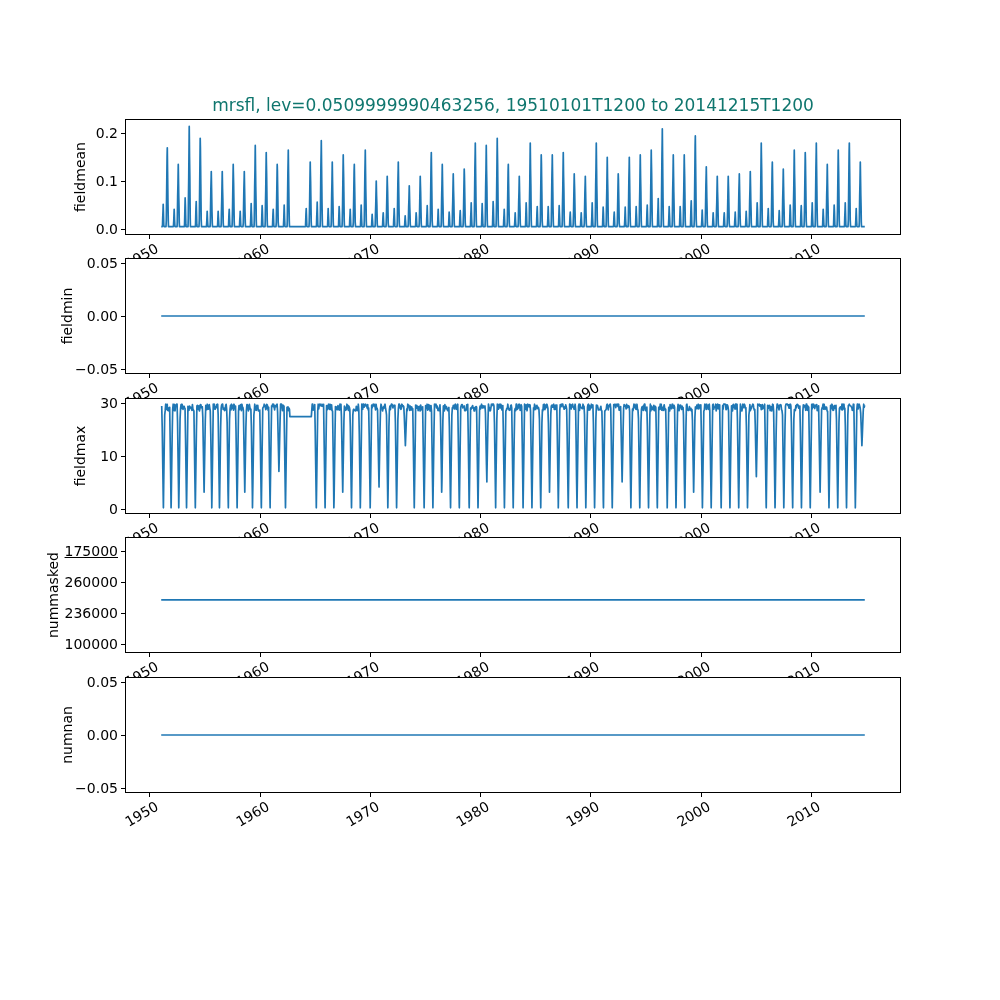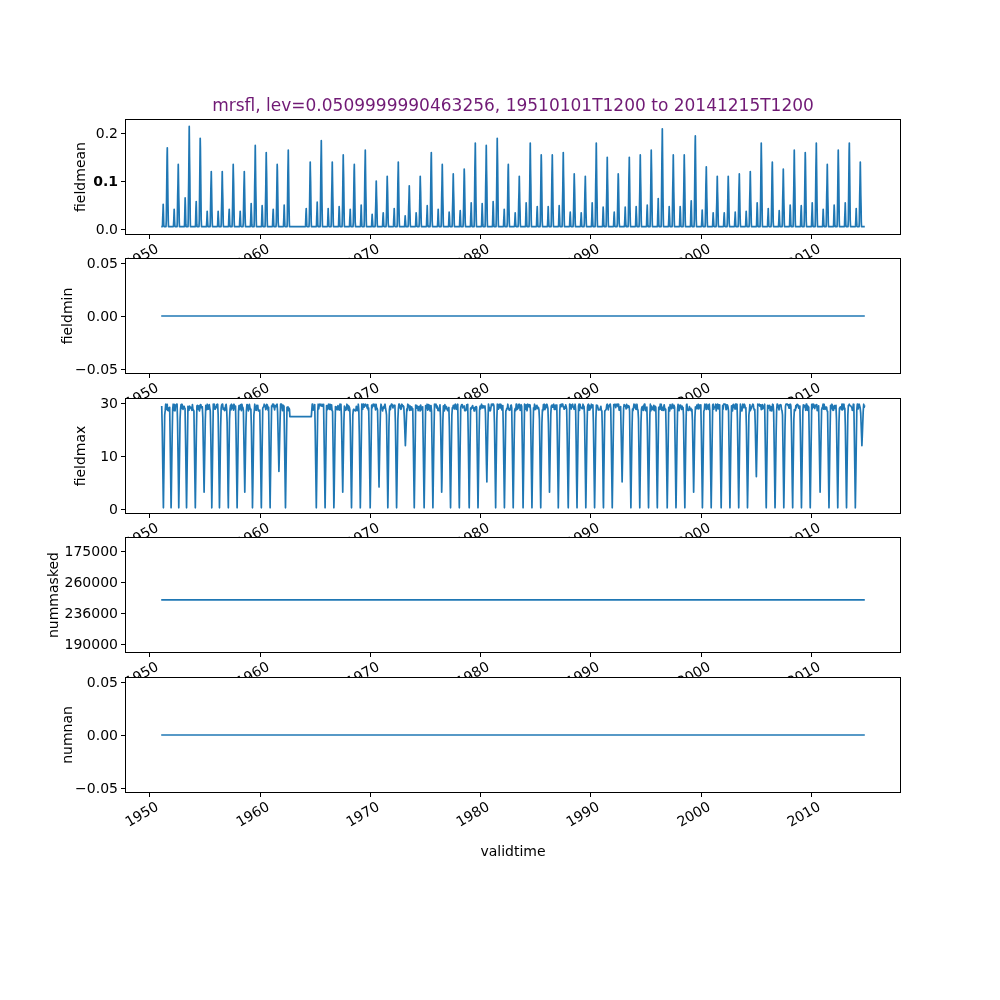--- a/index.html
+++ b/index.html
@@ -1,50 +1,49 @@
 <!DOCTYPE html>
 <html><head>
 <meta charset="utf-8">
 <style>
   html,body{margin:0;padding:0;background:#fff;}
   body{font-family:"DejaVu Sans","Liberation Sans",sans-serif;color:#000;}
   .fig{position:relative;width:1000px;height:1000px;background:#fff;overflow:hidden;}
   .title{position:absolute;left:125px;width:776px;top:95px;text-align:center;
-         font-size:17px;color:#701a75;z-index:100;white-space:nowrap;}
+         font-size:17px;color:#0f766e;z-index:100;white-space:nowrap;}
   .xlabel{position:absolute;left:125px;width:776px;top:843px;text-align:center;
           font-size:14px;z-index:100;}
   .sp{position:absolute;left:0;top:0;width:1000px;height:1000px;pointer-events:none;}
   .axesbox{position:absolute;background:#fff;border:1px solid #000;box-sizing:border-box;}
   .axesbox svg{display:block;}
   .ytick-label{position:absolute;left:30px;width:88px;text-align:right;font-size:14px;
                line-height:16px;white-space:nowrap;}
   .ytick-mark{position:absolute;width:4px;height:1px;background:#000;left:121px;}
   .xtick-mark{position:absolute;width:1px;height:4px;background:#000;}
   .xlab-anchor{position:absolute;width:70px;height:16px;}
   .xlab-anchor span{display:block;text-align:right;font-size:14px;line-height:16px;
                     transform:rotate(-30deg);transform-origin:100% 0%;white-space:nowrap;}
   .ylab{position:absolute;text-align:center;font-size:14px;line-height:18px;
         transform:rotate(-90deg);white-space:nowrap;}
 </style>
 </head>
 <body>
 
 <div class="fig">
   <div class="title">mrsfl, lev=0.0509999990463256, 19510101T1200 to 20141215T1200</div>
-  <div class="xlabel">validtime</div>
   <div id="plots">
       <div class="sp" style="z-index: 10;">
         <div class="axesbox" style="left: 125px; top: 119px; width: 776px; height: 116px;">
           <svg width="774" height="114" viewBox="0 0 776 116" preserveAspectRatio="none">
             <path d="M35.3,108.5L35.5,108.5L35.7,108.5L36.0,108.5L36.2,108.5L36.4,108.5L36.6,106.9L36.8,99.9L37.1,92.8L37.3,85.8L37.3,85.8L37.5,92.8L37.7,99.9L37.9,106.9L38.2,108.5L38.4,108.5L38.6,108.5L38.8,108.5L39.0,108.5L39.3,108.5L39.5,108.5L39.7,108.5L39.9,108.5L40.1,108.5L40.4,102.2L40.6,85.8L40.8,69.4L41.0,52.9L41.2,36.5L41.4,28.3L41.5,36.5L41.7,52.9L41.9,69.4L42.1,85.8L42.4,102.2L42.6,108.5L42.8,108.5L43.0,108.5L43.2,108.5L43.5,108.5L43.7,108.5L43.9,108.5L44.1,108.5L44.3,108.5L44.6,108.5L44.8,108.5L45.0,108.5L45.2,108.5L45.4,108.5L45.7,108.5L45.9,108.5L46.1,108.5L46.3,108.5L46.5,108.5L46.8,108.5L47.0,108.5L47.2,108.5L47.4,108.5L47.6,107.6L47.9,102.1L48.1,96.5L48.3,90.9L48.3,90.9L48.5,96.5L48.7,102.1L49.0,107.6L49.2,108.5L49.4,108.5L49.6,108.5L49.9,108.5L50.1,108.5L50.3,108.5L50.5,108.5L50.7,108.5L51.0,108.5L51.2,108.5L51.4,103.9L51.6,90.9L51.8,77.8L52.1,64.8L52.3,51.7L52.4,45.2L52.5,51.7L52.7,64.8L52.9,77.8L53.2,90.9L53.4,103.9L53.6,108.5L53.8,108.5L54.0,108.5L54.3,108.5L54.5,108.5L54.7,108.5L54.9,108.5L55.1,108.5L55.4,108.5L55.6,108.5L55.8,108.5L56.0,108.5L56.2,108.5L56.5,108.5L56.7,108.5L56.9,108.5L57.1,108.5L57.4,108.5L57.6,108.5L57.8,108.5L58.0,108.5L58.2,108.5L58.5,108.5L58.7,106.0L58.9,97.1L59.1,88.2L59.3,79.3L59.3,79.3L59.6,88.2L59.8,97.1L60.0,106.0L60.2,108.5L60.4,108.5L60.7,108.5L60.9,108.5L61.1,108.5L61.3,108.5L61.5,108.5L61.8,108.5L62.0,108.5L62.2,108.5L62.4,100.1L62.6,79.3L62.9,58.5L63.1,37.7L63.3,16.9L63.4,6.5L63.5,16.9L63.7,37.7L64.0,58.5L64.2,79.3L64.4,100.0L64.6,108.5L64.9,108.5L65.1,108.5L65.3,108.5L65.5,108.5L65.7,108.5L66.0,108.5L66.2,108.5L66.4,108.5L66.6,108.5L66.8,108.5L67.1,108.5L67.3,108.5L67.5,108.5L67.7,108.5L67.9,108.5L68.2,108.5L68.4,108.5L68.6,108.5L68.8,108.5L69.0,108.5L69.3,108.5L69.5,108.5L69.7,106.5L69.9,98.6L70.1,90.8L70.4,82.9L70.4,82.9L70.6,90.8L70.8,98.6L71.0,106.5L71.2,108.5L71.5,108.5L71.7,108.5L71.9,108.5L72.1,108.5L72.4,108.5L72.6,108.5L72.8,108.5L73.0,108.5L73.2,108.5L73.5,101.3L73.7,82.9L73.9,64.5L74.1,46.2L74.3,27.8L74.4,18.6L74.6,27.8L74.8,46.2L75.0,64.5L75.2,82.9L75.4,101.3L75.7,108.5L75.9,108.5L76.1,108.5L76.3,108.5L76.5,108.5L76.8,108.5L77.0,108.5L77.2,108.5L77.4,108.5L77.6,108.5L77.9,108.5L78.1,108.5L78.3,108.5L78.5,108.5L78.7,108.5L79.0,108.5L79.2,108.5L79.4,108.5L79.6,108.5L79.8,108.5L80.1,108.5L80.3,108.5L80.5,108.5L80.7,108.0L81.0,103.0L81.2,98.0L81.4,93.0L81.4,93.0L81.6,98.0L81.8,103.0L82.1,108.0L82.3,108.5L82.5,108.5L82.7,108.5L82.9,108.5L83.2,108.5L83.4,108.5L83.6,108.5L83.8,108.5L84.0,108.5L84.3,108.5L84.5,104.6L84.7,93.0L84.9,81.4L85.1,69.8L85.4,58.2L85.5,52.4L85.6,58.2L85.8,69.8L86.0,81.4L86.2,93.0L86.5,104.6L86.7,108.5L86.9,108.5L87.1,108.5L87.3,108.5L87.6,108.5L87.8,108.5L88.0,108.5L88.2,108.5L88.5,108.5L88.7,108.5L88.9,108.5L89.1,108.5L89.3,108.5L89.6,108.5L89.8,108.5L90.0,108.5L90.2,108.5L90.4,108.5L90.7,108.5L90.9,108.5L91.1,108.5L91.3,108.5L91.5,108.5L91.8,108.0L92.0,103.0L92.2,98.0L92.4,93.0L92.4,93.0L92.6,98.0L92.9,103.0L93.1,108.0L93.3,108.5L93.5,108.5L93.7,108.5L94.0,108.5L94.2,108.5L94.4,108.5L94.6,108.5L94.8,108.5L95.1,108.5L95.3,108.5L95.5,104.6L95.7,93.0L96.0,81.4L96.2,69.8L96.4,58.2L96.5,52.4L96.6,58.2L96.8,69.8L97.1,81.4L97.3,93.0L97.5,104.6L97.7,108.5L97.9,108.5L98.2,108.5L98.4,108.5L98.6,108.5L98.8,108.5L99.0,108.5L99.3,108.5L99.5,108.5L99.7,108.5L99.9,108.5L100.1,108.5L100.4,108.5L100.6,108.5L100.8,108.5L101.0,108.5L101.2,108.5L101.5,108.5L101.7,108.5L101.9,108.5L102.1,108.5L102.3,108.5L102.6,108.5L102.8,107.6L103.0,102.1L103.2,96.5L103.5,90.9L103.5,90.9L103.7,96.5L103.9,102.1L104.1,107.6L104.3,108.5L104.6,108.5L104.8,108.5L105.0,108.5L105.2,108.5L105.4,108.5L105.7,108.5L105.9,108.5L106.1,108.5L106.3,108.5L106.5,103.9L106.8,90.9L107.0,77.8L107.2,64.8L107.4,51.7L107.5,45.2L107.6,51.7L107.9,64.8L108.1,77.8L108.3,90.9L108.5,103.9L108.7,108.5L109.0,108.5L109.2,108.5L109.4,108.5L109.6,108.5L109.8,108.5L110.1,108.5L110.3,108.5L110.5,108.5L110.7,108.5L111.0,108.5L111.2,108.5L111.4,108.5L111.6,108.5L111.8,108.5L112.1,108.5L112.3,108.5L112.5,108.5L112.7,108.5L112.9,108.5L113.2,108.5L113.4,108.5L113.6,108.5L113.8,108.0L114.0,103.0L114.3,98.0L114.5,93.0L114.5,93.0L114.7,98.0L114.9,103.0L115.1,108.0L115.4,108.5L115.6,108.5L115.8,108.5L116.0,108.5L116.2,108.5L116.5,108.5L116.7,108.5L116.9,108.5L117.1,108.5L117.3,108.5L117.6,104.6L117.8,93.0L118.0,81.4L118.2,69.8L118.5,58.2L118.6,52.4L118.7,58.2L118.9,69.8L119.1,81.4L119.3,93.0L119.6,104.6L119.8,108.5L120.0,108.5L120.2,108.5L120.4,108.5L120.7,108.5L120.9,108.5L121.1,108.5L121.3,108.5L121.5,108.5L121.8,108.5L122.0,108.5L122.2,108.5L122.4,108.5L122.6,108.5L122.9,108.5L123.1,108.5L123.3,108.5L123.5,108.5L123.7,108.5L124.0,108.5L124.2,108.5L124.4,108.5L124.6,108.5L124.8,106.8L125.1,99.6L125.3,92.3L125.5,85.1L125.5,85.1L125.7,92.3L126.0,99.6L126.2,106.8L126.4,108.5L126.6,108.5L126.8,108.5L127.1,108.5L127.3,108.5L127.5,108.5L127.7,108.5L127.9,108.5L128.2,108.5L128.4,108.5L128.6,102.0L128.8,85.1L129.0,68.2L129.3,51.2L129.5,34.3L129.6,25.9L129.7,34.3L129.9,51.2L130.1,68.1L130.4,85.1L130.6,102.0L130.8,108.5L131.0,108.5L131.2,108.5L131.5,108.5L131.7,108.5L131.9,108.5L132.1,108.5L132.3,108.5L132.6,108.5L132.8,108.5L133.0,108.5L133.2,108.5L133.5,108.5L133.7,108.5L133.9,108.5L134.1,108.5L134.3,108.5L134.6,108.5L134.8,108.5L135.0,108.5L135.2,108.5L135.4,108.5L135.7,108.5L135.9,107.1L136.1,100.5L136.3,93.9L136.5,87.2L136.5,87.2L136.8,93.9L137.0,100.5L137.2,107.1L137.4,108.5L137.6,108.5L137.9,108.5L138.1,108.5L138.3,108.5L138.5,108.5L138.7,108.5L139.0,108.5L139.2,108.5L139.4,108.5L139.6,102.7L139.8,87.2L140.1,71.8L140.3,56.3L140.5,40.8L140.6,33.1L140.7,40.8L141.0,56.3L141.2,71.8L141.4,87.2L141.6,102.7L141.8,108.5L142.1,108.5L142.3,108.5L142.5,108.5L142.7,108.5L142.9,108.5L143.2,108.5L143.4,108.5L143.6,108.5L143.8,108.5L144.0,108.5L144.3,108.5L144.5,108.5L144.7,108.5L144.9,108.5L145.1,108.5L145.4,108.5L145.6,108.5L145.8,108.5L146.0,108.5L146.2,108.5L146.5,108.5L146.7,108.5L146.9,107.6L147.1,102.1L147.3,96.5L147.6,90.9L147.6,90.9L147.8,96.5L148.0,102.1L148.2,107.6L148.5,108.5L148.7,108.5L148.9,108.5L149.1,108.5L149.3,108.5L149.6,108.5L149.8,108.5L150.0,108.5L150.2,108.5L150.4,108.5L150.7,103.9L150.9,90.9L151.1,77.8L151.3,64.8L151.5,51.7L151.6,45.2L151.8,51.7L152.0,64.8L152.2,77.8L152.4,90.9L152.6,103.9L152.9,108.5L153.1,108.5L153.3,108.5L153.5,108.5L153.7,108.5L154.0,108.5L154.2,108.5L154.4,108.5L154.6,108.5L154.8,108.5L155.1,108.5L155.3,108.5L155.5,108.5L155.7,108.5L155.9,108.5L156.2,108.5L156.4,108.5L156.6,108.5L156.8,108.5L157.1,108.5L157.3,108.5L157.5,108.5L157.7,108.5L157.9,107.0L158.2,100.2L158.4,93.4L158.6,86.5L158.6,86.5L158.8,93.4L159.0,100.2L159.3,107.0L159.5,108.5L159.7,108.5L159.9,108.5L160.1,108.5L160.4,108.5L160.6,108.5L160.8,108.5L161.0,108.5L161.2,108.5L161.5,108.5L161.7,102.5L161.9,86.5L162.1,70.6L162.3,54.6L162.6,38.7L162.7,30.7L162.8,38.7L163.0,54.6L163.2,70.6L163.4,86.5L163.7,102.5L163.9,108.5L164.1,108.5L164.3,108.5L164.6,108.5L164.8,108.5L165.0,108.5L165.2,108.5L165.4,108.5L165.7,108.5L165.9,108.5L166.1,108.5L166.3,108.5L166.5,108.5L166.8,108.5L167.0,108.5L167.2,108.5L167.4,108.5L167.6,108.5L167.9,108.5L168.1,108.5L168.3,108.5L168.5,108.5L168.7,108.5L169.0,108.5L169.2,108.5L169.4,108.5L169.6,108.5L169.6,108.5L169.8,108.5L170.1,108.5L170.3,108.5L170.5,108.5L170.7,108.5L170.9,108.5L171.2,108.5L171.4,108.5L171.6,108.5L171.8,108.5L172.1,108.5L172.3,108.5L172.5,108.5L172.7,108.5L172.9,108.5L173.2,108.5L173.4,108.5L173.6,108.5L173.7,108.5L173.8,108.5L174.0,108.5L174.3,108.5L174.5,108.5L174.7,108.5L174.9,108.5L175.1,108.5L175.4,108.5L175.6,108.5L175.8,108.5L176.0,108.5L176.2,108.5L176.5,108.5L176.7,108.5L176.9,108.5L177.1,108.5L177.3,108.5L177.6,108.5L177.8,108.5L178.0,108.5L178.2,108.5L178.4,108.5L178.7,108.5L178.9,108.5L179.1,108.5L179.3,108.5L179.6,108.5L179.8,108.5L180.0,107.5L180.2,101.7L180.4,95.9L180.7,90.1L180.7,90.1L180.9,95.9L181.1,101.7L181.3,107.5L181.5,108.5L181.8,108.5L182.0,108.5L182.2,108.5L182.4,108.5L182.6,108.5L182.9,108.5L183.1,108.5L183.3,108.5L183.5,108.5L183.7,103.7L184.0,90.1L184.2,76.6L184.4,63.1L184.6,49.5L184.7,42.8L184.8,49.5L185.1,63.1L185.3,76.6L185.5,90.1L185.7,103.7L185.9,108.5L186.2,108.5L186.4,108.5L186.6,108.5L186.8,108.5L187.1,108.5L187.3,108.5L187.5,108.5L187.7,108.5L187.9,108.5L188.2,108.5L188.4,108.5L188.6,108.5L188.8,108.5L189.0,108.5L189.3,108.5L189.5,108.5L189.7,108.5L189.9,108.5L190.1,108.5L190.4,108.5L190.6,108.5L190.8,108.5L191.0,106.6L191.2,98.9L191.5,91.3L191.7,83.6L191.7,83.6L191.9,91.3L192.1,98.9L192.3,106.6L192.6,108.5L192.8,108.5L193.0,108.5L193.2,108.5L193.4,108.5L193.7,108.5L193.9,108.5L194.1,108.5L194.3,108.5L194.6,108.5L194.8,101.5L195.0,83.6L195.2,65.7L195.4,47.9L195.7,30.0L195.8,21.0L195.9,30.0L196.1,47.8L196.3,65.7L196.5,83.6L196.8,101.5L197.0,108.5L197.2,108.5L197.4,108.5L197.6,108.5L197.9,108.5L198.1,108.5L198.3,108.5L198.5,108.5L198.7,108.5L199.0,108.5L199.2,108.5L199.4,108.5L199.6,108.5L199.8,108.5L200.1,108.5L200.3,108.5L200.5,108.5L200.7,108.5L200.9,108.5L201.2,108.5L201.4,108.5L201.6,108.5L201.8,108.5L202.1,107.5L202.3,101.7L202.5,95.9L202.7,90.1L202.7,90.1L202.9,95.9L203.2,101.7L203.4,107.5L203.6,108.5L203.8,108.5L204.0,108.5L204.3,108.5L204.5,108.5L204.7,108.5L204.9,108.5L205.1,108.5L205.4,108.5L205.6,108.5L205.8,103.7L206.0,90.1L206.2,76.6L206.5,63.1L206.7,49.5L206.8,42.8L206.9,49.5L207.1,63.1L207.3,76.6L207.6,90.1L207.8,103.7L208.0,108.5L208.2,108.5L208.4,108.5L208.7,108.5L208.9,108.5L209.1,108.5L209.3,108.5L209.6,108.5L209.8,108.5L210.0,108.5L210.2,108.5L210.4,108.5L210.7,108.5L210.9,108.5L211.1,108.5L211.3,108.5L211.5,108.5L211.8,108.5L212.0,108.5L212.2,108.5L212.4,108.5L212.6,108.5L212.9,108.5L213.1,107.2L213.3,100.8L213.5,94.4L213.7,88.0L213.7,88.0L214.0,94.4L214.2,100.8L214.4,107.2L214.6,108.5L214.8,108.5L215.1,108.5L215.3,108.5L215.5,108.5L215.7,108.5L215.9,108.5L216.2,108.5L216.4,108.5L216.6,108.5L216.8,103.0L217.1,88.0L217.3,73.0L217.5,58.0L217.7,43.0L217.8,35.5L217.9,43.0L218.2,58.0L218.4,73.0L218.6,88.0L218.8,102.9L219.0,108.5L219.3,108.5L219.5,108.5L219.7,108.5L219.9,108.5L220.1,108.5L220.4,108.5L220.6,108.5L220.8,108.5L221.0,108.5L221.2,108.5L221.5,108.5L221.7,108.5L221.9,108.5L222.1,108.5L222.3,108.5L222.6,108.5L222.8,108.5L223.0,108.5L223.2,108.5L223.4,108.5L223.7,108.5L223.9,108.5L224.1,107.6L224.3,102.1L224.6,96.5L224.8,90.9L224.8,90.9L225.0,96.5L225.2,102.1L225.4,107.6L225.7,108.5L225.9,108.5L226.1,108.5L226.3,108.5L226.5,108.5L226.8,108.5L227.0,108.5L227.2,108.5L227.4,108.5L227.6,108.5L227.9,103.9L228.1,90.9L228.3,77.8L228.5,64.8L228.7,51.7L228.9,45.2L229.0,51.7L229.2,64.8L229.4,77.8L229.6,90.9L229.8,103.9L230.1,108.5L230.3,108.5L230.5,108.5L230.7,108.5L230.9,108.5L231.2,108.5L231.4,108.5L231.6,108.5L231.8,108.5L232.1,108.5L232.3,108.5L232.5,108.5L232.7,108.5L232.9,108.5L233.2,108.5L233.4,108.5L233.6,108.5L233.8,108.5L234.0,108.5L234.3,108.5L234.5,108.5L234.7,108.5L234.9,108.5L235.1,107.0L235.4,100.2L235.6,93.4L235.8,86.5L235.8,86.5L236.0,93.4L236.2,100.2L236.5,107.0L236.7,108.5L236.9,108.5L237.1,108.5L237.3,108.5L237.6,108.5L237.8,108.5L238.0,108.5L238.2,108.5L238.4,108.5L238.7,108.5L238.9,102.5L239.1,86.5L239.3,70.6L239.5,54.6L239.8,38.7L239.9,30.7L240.0,38.7L240.2,54.6L240.4,70.6L240.7,86.5L240.9,102.5L241.1,108.5L241.3,108.5L241.5,108.5L241.8,108.5L242.0,108.5L242.2,108.5L242.4,108.5L242.6,108.5L242.9,108.5L243.1,108.5L243.3,108.5L243.5,108.5L243.7,108.5L244.0,108.5L244.2,108.5L244.4,108.5L244.6,108.5L244.8,108.5L245.1,108.5L245.3,108.5L245.5,108.5L245.7,108.5L245.9,108.5L246.2,108.4L246.4,104.2L246.6,100.1L246.8,95.9L246.8,95.9L247.0,100.1L247.3,104.2L247.5,108.4L247.7,108.5L247.9,108.5L248.2,108.5L248.4,108.5L248.6,108.5L248.8,108.5L249.0,108.5L249.3,108.5L249.5,108.5L249.7,108.5L249.9,105.6L250.1,95.9L250.4,86.3L250.6,76.6L250.8,66.9L250.9,62.1L251.0,66.9L251.2,76.6L251.5,86.3L251.7,95.9L251.9,105.6L252.1,108.5L252.3,108.5L252.6,108.5L252.8,108.5L253.0,108.5L253.2,108.5L253.4,108.5L253.7,108.5L253.9,108.5L254.1,108.5L254.3,108.5L254.5,108.5L254.8,108.5L255.0,108.5L255.2,108.5L255.4,108.5L255.7,108.5L255.9,108.5L256.1,108.5L256.3,108.5L256.5,108.5L256.8,108.5L257.0,108.5L257.2,108.2L257.4,103.6L257.6,99.0L257.9,94.5L257.9,94.5L258.1,99.0L258.3,103.6L258.5,108.2L258.7,108.5L259.0,108.5L259.2,108.5L259.4,108.5L259.6,108.5L259.8,108.5L260.1,108.5L260.3,108.5L260.5,108.5L260.7,108.5L260.9,105.1L261.2,94.5L261.4,83.9L261.6,73.2L261.8,62.6L261.9,57.3L262.0,62.6L262.3,73.2L262.5,83.9L262.7,94.5L262.9,105.1L263.2,108.5L263.4,108.5L263.6,108.5L263.8,108.5L264.0,108.5L264.3,108.5L264.5,108.5L264.7,108.5L264.9,108.5L265.1,108.5L265.4,108.5L265.6,108.5L265.8,108.5L266.0,108.5L266.2,108.5L266.5,108.5L266.7,108.5L266.9,108.5L267.1,108.5L267.3,108.5L267.6,108.5L267.8,108.5L268.0,108.5L268.2,107.5L268.4,101.7L268.7,95.9L268.9,90.1L268.9,90.1L269.1,95.9L269.3,101.7L269.5,107.5L269.8,108.5L270.0,108.5L270.2,108.5L270.4,108.5L270.7,108.5L270.9,108.5L271.1,108.5L271.3,108.5L271.5,108.5L271.8,108.5L272.0,103.7L272.2,90.1L272.4,76.6L272.6,63.1L272.9,49.5L273.0,42.8L273.1,49.5L273.3,63.1L273.5,76.6L273.7,90.1L274.0,103.7L274.2,108.5L274.4,108.5L274.6,108.5L274.8,108.5L275.1,108.5L275.3,108.5L275.5,108.5L275.7,108.5L275.9,108.5L276.2,108.5L276.4,108.5L276.6,108.5L276.8,108.5L277.0,108.5L277.3,108.5L277.5,108.5L277.7,108.5L277.9,108.5L278.2,108.5L278.4,108.5L278.6,108.5L278.8,108.5L279.0,108.5L279.3,108.5L279.5,104.8L279.7,101.1L279.9,97.4L279.9,97.4L280.1,101.1L280.4,104.8L280.6,108.5L280.8,108.5L281.0,108.5L281.2,108.5L281.5,108.5L281.7,108.5L281.9,108.5L282.1,108.5L282.3,108.5L282.6,108.5L282.8,108.5L283.0,106.1L283.2,97.4L283.4,88.7L283.7,80.0L283.9,71.3L284.0,66.9L284.1,71.3L284.3,80.0L284.5,88.7L284.8,97.4L285.0,106.1L285.2,108.5L285.4,108.5L285.7,108.5L285.9,108.5L286.1,108.5L286.3,108.5L286.5,108.5L286.8,108.5L287.0,108.5L287.2,108.5L287.4,108.5L287.6,108.5L287.9,108.5L288.1,108.5L288.3,108.5L288.5,108.5L288.7,108.5L289.0,108.5L289.2,108.5L289.4,108.5L289.6,108.5L289.8,108.5L290.1,108.5L290.3,108.2L290.5,103.6L290.7,99.0L290.9,94.5L290.9,94.5L291.2,99.0L291.4,103.6L291.6,108.2L291.8,108.5L292.0,108.5L292.3,108.5L292.5,108.5L292.7,108.5L292.9,108.5L293.2,108.5L293.4,108.5L293.6,108.5L293.8,108.5L294.0,105.1L294.3,94.5L294.5,83.9L294.7,73.2L294.9,62.6L295.0,57.3L295.1,62.6L295.4,73.2L295.6,83.9L295.8,94.5L296.0,105.1L296.2,108.5L296.5,108.5L296.7,108.5L296.9,108.5L297.1,108.5L297.3,108.5L297.6,108.5L297.8,108.5L298.0,108.5L298.2,108.5L298.4,108.5L298.7,108.5L298.9,108.5L299.1,108.5L299.3,108.5L299.5,108.5L299.8,108.5L300.0,108.5L300.2,108.5L300.4,108.5L300.7,108.5L300.9,108.5L301.1,108.5L301.3,107.1L301.5,100.5L301.8,93.9L302.0,87.2L302.0,87.2L302.2,93.9L302.4,100.5L302.6,107.1L302.9,108.5L303.1,108.5L303.3,108.5L303.5,108.5L303.7,108.5L304.0,108.5L304.2,108.5L304.4,108.5L304.6,108.5L304.8,108.5L305.1,102.7L305.3,87.2L305.5,71.8L305.7,56.3L305.9,40.8L306.1,33.1L306.2,40.8L306.4,56.3L306.6,71.8L306.8,87.2L307.0,102.7L307.3,108.5L307.5,108.5L307.7,108.5L307.9,108.5L308.2,108.5L308.4,108.5L308.6,108.5L308.8,108.5L309.0,108.5L309.3,108.5L309.5,108.5L309.7,108.5L309.9,108.5L310.1,108.5L310.4,108.5L310.6,108.5L310.8,108.5L311.0,108.5L311.2,108.5L311.5,108.5L311.7,108.5L311.9,108.5L312.1,108.5L312.3,107.6L312.6,102.1L312.8,96.5L313.0,90.9L313.0,90.9L313.2,96.5L313.4,102.1L313.7,107.6L313.9,108.5L314.1,108.5L314.3,108.5L314.5,108.5L314.8,108.5L315.0,108.5L315.2,108.5L315.4,108.5L315.6,108.5L315.9,108.5L316.1,103.9L316.3,90.9L316.5,77.8L316.8,64.8L317.0,51.7L317.1,45.2L317.2,51.7L317.4,64.8L317.6,77.8L317.9,90.9L318.1,103.9L318.3,108.5L318.5,108.5L318.7,108.5L319.0,108.5L319.2,108.5L319.4,108.5L319.6,108.5L319.8,108.5L320.1,108.5L320.3,108.5L320.5,108.5L320.7,108.5L320.9,108.5L321.2,108.5L321.4,108.5L321.6,108.5L321.8,108.5L322.0,108.5L322.3,108.5L322.5,108.5L322.7,108.5L322.9,108.5L323.1,108.5L323.4,108.1L323.6,103.3L323.8,98.5L324.0,93.8L324.0,93.8L324.3,98.5L324.5,103.3L324.7,108.1L324.9,108.5L325.1,108.5L325.4,108.5L325.6,108.5L325.8,108.5L326.0,108.5L326.2,108.5L326.5,108.5L326.7,108.5L326.9,108.5L327.1,104.9L327.3,93.8L327.6,82.7L327.8,71.5L328.0,60.4L328.1,54.9L328.2,60.4L328.4,71.5L328.7,82.6L328.9,93.8L329.1,104.9L329.3,108.5L329.5,108.5L329.8,108.5L330.0,108.5L330.2,108.5L330.4,108.5L330.6,108.5L330.9,108.5L331.1,108.5L331.3,108.5L331.5,108.5L331.8,108.5L332.0,108.5L332.2,108.5L332.4,108.5L332.6,108.5L332.9,108.5L333.1,108.5L333.3,108.5L333.5,108.5L333.7,108.5L334.0,108.5L334.2,108.5L334.4,107.9L334.6,102.7L334.8,97.5L335.1,92.3L335.1,92.3L335.3,97.5L335.5,102.7L335.7,107.9L335.9,108.5L336.2,108.5L336.4,108.5L336.6,108.5L336.8,108.5L337.0,108.5L337.3,108.5L337.5,108.5L337.7,108.5L337.9,108.5L338.1,104.4L338.4,92.3L338.6,80.2L338.8,68.2L339.0,56.1L339.1,50.0L339.3,56.1L339.5,68.1L339.7,80.2L339.9,92.3L340.1,104.4L340.4,108.5L340.6,108.5L340.8,108.5L341.0,108.5L341.2,108.5L341.5,108.5L341.7,108.5L341.9,108.5L342.1,108.5L342.3,108.5L342.6,108.5L342.8,108.5L343.0,108.5L343.2,108.5L343.4,108.5L343.7,108.5L343.9,108.5L344.1,108.5L344.3,108.5L344.5,108.5L344.8,108.5L345.0,108.5L345.2,108.5L345.4,106.7L345.6,99.3L345.9,91.8L346.1,84.3L346.1,84.3L346.3,91.8L346.5,99.3L346.8,106.7L347.0,108.5L347.2,108.5L347.4,108.5L347.6,108.5L347.9,108.5L348.1,108.5L348.3,108.5L348.5,108.5L348.7,108.5L349.0,108.5L349.2,101.7L349.4,84.3L349.6,66.9L349.8,49.5L350.1,32.1L350.2,23.4L350.3,32.1L350.5,49.5L350.7,66.9L350.9,84.3L351.2,101.7L351.4,108.5L351.6,108.5L351.8,108.5L352.0,108.5L352.3,108.5L352.5,108.5L352.7,108.5L352.9,108.5L353.1,108.5L353.4,108.5L353.6,108.5L353.8,108.5L354.0,108.5L354.3,108.5L354.5,108.5L354.7,108.5L354.9,108.5L355.1,108.5L355.4,108.5L355.6,108.5L355.8,108.5L356.0,108.5L356.2,108.5L356.5,106.8L356.7,99.6L356.9,92.3L357.1,85.1L357.1,85.1L357.3,92.3L357.6,99.6L357.8,106.8L358.0,108.5L358.2,108.5L358.4,108.5L358.7,108.5L358.9,108.5L359.1,108.5L359.3,108.5L359.5,108.5L359.8,108.5L360.0,108.5L360.2,102.0L360.4,85.1L360.6,68.2L360.9,51.2L361.1,34.3L361.2,25.9L361.3,34.3L361.5,51.2L361.8,68.1L362.0,85.1L362.2,102.0L362.4,108.5L362.6,108.5L362.9,108.5L363.1,108.5L363.3,108.5L363.5,108.5L363.7,108.5L364.0,108.5L364.2,108.5L364.4,108.5L364.6,108.5L364.8,108.5L365.1,108.5L365.3,108.5L365.5,108.5L365.7,108.5L365.9,108.5L366.2,108.5L366.4,108.5L366.6,108.5L366.8,108.5L367.0,108.5L367.3,108.5L367.5,106.5L367.7,98.6L367.9,90.8L368.1,82.9L368.1,82.9L368.4,90.8L368.6,98.6L368.8,106.5L369.0,108.5L369.3,108.5L369.5,108.5L369.7,108.5L369.9,108.5L370.1,108.5L370.4,108.5L370.6,108.5L370.8,108.5L371.0,108.5L371.2,101.3L371.5,82.9L371.7,64.5L371.9,46.2L372.1,27.8L372.2,18.6L372.3,27.8L372.6,46.2L372.8,64.5L373.0,82.9L373.2,101.3L373.4,108.5L373.7,108.5L373.9,108.5L374.1,108.5L374.3,108.5L374.5,108.5L374.8,108.5L375.0,108.5L375.2,108.5L375.4,108.5L375.6,108.5L375.9,108.5L376.1,108.5L376.3,108.5L376.5,108.5L376.8,108.5L377.0,108.5L377.2,108.5L377.4,108.5L377.6,108.5L377.9,108.5L378.1,108.5L378.3,108.5L378.5,107.6L378.7,102.1L379.0,96.5L379.2,90.9L379.2,90.9L379.4,96.5L379.6,102.1L379.8,107.6L380.1,108.5L380.3,108.5L380.5,108.5L380.7,108.5L380.9,108.5L381.2,108.5L381.4,108.5L381.6,108.5L381.8,108.5L382.0,108.5L382.3,103.9L382.5,90.9L382.7,77.8L382.9,64.8L383.1,51.7L383.3,45.2L383.4,51.7L383.6,64.8L383.8,77.8L384.0,90.9L384.3,103.9L384.5,108.5L384.7,108.5L384.9,108.5L385.1,108.5L385.4,108.5L385.6,108.5L385.8,108.5L386.0,108.5L386.2,108.5L386.5,108.5L386.7,108.5L386.9,108.5L387.1,108.5L387.3,108.5L387.6,108.5L387.8,108.5L388.0,108.5L388.2,108.5L388.4,108.5L388.7,108.5L388.9,108.5L389.1,108.5L389.3,108.5L389.5,108.2L389.8,103.6L390.0,99.0L390.2,94.5L390.2,94.5L390.4,99.0L390.6,103.6L390.9,108.2L391.1,108.5L391.3,108.5L391.5,108.5L391.7,108.5L392.0,108.5L392.2,108.5L392.4,108.5L392.6,108.5L392.9,108.5L393.1,108.5L393.3,105.1L393.5,94.5L393.7,83.9L394.0,73.2L394.2,62.6L394.3,57.3L394.4,62.6L394.6,73.2L394.8,83.9L395.1,94.5L395.3,105.1L395.5,108.5L395.7,108.5L395.9,108.5L396.2,108.5L396.4,108.5L396.6,108.5L396.8,108.5L397.0,108.5L397.3,108.5L397.5,108.5L397.7,108.5L397.9,108.5L398.1,108.5L398.4,108.5L398.6,108.5L398.8,108.5L399.0,108.5L399.2,108.5L399.5,108.5L399.7,108.5L399.9,108.5L400.1,108.5L400.4,108.5L400.6,106.7L400.8,99.3L401.0,91.8L401.2,84.3L401.2,84.3L401.5,91.8L401.7,99.3L401.9,106.7L402.1,108.5L402.3,108.5L402.6,108.5L402.8,108.5L403.0,108.5L403.2,108.5L403.4,108.5L403.7,108.5L403.9,108.5L404.1,108.5L404.3,101.7L404.5,84.3L404.8,66.9L405.0,49.5L405.2,32.1L405.3,23.4L405.4,32.1L405.6,49.5L405.9,66.9L406.1,84.3L406.3,101.7L406.5,108.5L406.7,108.5L407.0,108.5L407.2,108.5L407.4,108.5L407.6,108.5L407.9,108.5L408.1,108.5L408.3,108.5L408.5,108.5L408.7,108.5L409.0,108.5L409.2,108.5L409.4,108.5L409.6,108.5L409.8,108.5L410.1,108.5L410.3,108.5L410.5,108.5L410.7,108.5L410.9,108.5L411.2,108.5L411.4,108.5L411.6,107.2L411.8,100.8L412.0,94.4L412.3,88.0L412.3,88.0L412.5,94.4L412.7,100.8L412.9,107.2L413.1,108.5L413.4,108.5L413.6,108.5L413.8,108.5L414.0,108.5L414.2,108.5L414.5,108.5L414.7,108.5L414.9,108.5L415.1,108.5L415.4,103.0L415.6,88.0L415.8,73.0L416.0,58.0L416.2,43.0L416.3,35.5L416.5,43.0L416.7,58.0L416.9,73.0L417.1,88.0L417.3,102.9L417.6,108.5L417.8,108.5L418.0,108.5L418.2,108.5L418.4,108.5L418.7,108.5L418.9,108.5L419.1,108.5L419.3,108.5L419.5,108.5L419.8,108.5L420.0,108.5L420.2,108.5L420.4,108.5L420.6,108.5L420.9,108.5L421.1,108.5L421.3,108.5L421.5,108.5L421.7,108.5L422.0,108.5L422.2,108.5L422.4,108.5L422.6,107.2L422.9,100.8L423.1,94.4L423.3,88.0L423.3,88.0L423.5,94.4L423.7,100.8L424.0,107.2L424.2,108.5L424.4,108.5L424.6,108.5L424.8,108.5L425.1,108.5L425.3,108.5L425.5,108.5L425.7,108.5L425.9,108.5L426.2,108.5L426.4,103.0L426.6,88.0L426.8,73.0L427.0,58.0L427.3,43.0L427.4,35.5L427.5,43.0L427.7,58.0L427.9,73.0L428.1,88.0L428.4,102.9L428.6,108.5L428.8,108.5L429.0,108.5L429.2,108.5L429.5,108.5L429.7,108.5L429.9,108.5L430.1,108.5L430.4,108.5L430.6,108.5L430.8,108.5L431.0,108.5L431.2,108.5L431.5,108.5L431.7,108.5L431.9,108.5L432.1,108.5L432.3,108.5L432.6,108.5L432.8,108.5L433.0,108.5L433.2,108.5L433.4,108.5L433.7,107.1L433.9,100.5L434.1,93.9L434.3,87.2L434.3,87.2L434.5,93.9L434.8,100.5L435.0,107.1L435.2,108.5L435.4,108.5L435.6,108.5L435.9,108.5L436.1,108.5L436.3,108.5L436.5,108.5L436.7,108.5L437.0,108.5L437.2,108.5L437.4,102.7L437.6,87.2L437.9,71.8L438.1,56.3L438.3,40.8L438.4,33.1L438.5,40.8L438.7,56.3L439.0,71.8L439.2,87.2L439.4,102.7L439.6,108.5L439.8,108.5L440.1,108.5L440.3,108.5L440.5,108.5L440.7,108.5L440.9,108.5L441.2,108.5L441.4,108.5L441.6,108.5L441.8,108.5L442.0,108.5L442.3,108.5L442.5,108.5L442.7,108.5L442.9,108.5L443.1,108.5L443.4,108.5L443.6,108.5L443.8,108.5L444.0,108.5L444.2,108.5L444.5,108.5L444.7,108.1L444.9,103.3L445.1,98.5L445.4,93.8L445.4,93.8L445.6,98.5L445.8,103.3L446.0,108.1L446.2,108.5L446.5,108.5L446.7,108.5L446.9,108.5L447.1,108.5L447.3,108.5L447.6,108.5L447.8,108.5L448.0,108.5L448.2,108.5L448.4,104.9L448.7,93.8L448.9,82.7L449.1,71.5L449.3,60.4L449.4,54.9L449.5,60.4L449.8,71.5L450.0,82.6L450.2,93.8L450.4,104.9L450.6,108.5L450.9,108.5L451.1,108.5L451.3,108.5L451.5,108.5L451.7,108.5L452.0,108.5L452.2,108.5L452.4,108.5L452.6,108.5L452.9,108.5L453.1,108.5L453.3,108.5L453.5,108.5L453.7,108.5L454.0,108.5L454.2,108.5L454.4,108.5L454.6,108.5L454.8,108.5L455.1,108.5L455.3,108.5L455.5,108.5L455.7,108.2L455.9,103.6L456.2,99.0L456.4,94.5L456.4,94.5L456.6,99.0L456.8,103.6L457.0,108.2L457.3,108.5L457.5,108.5L457.7,108.5L457.9,108.5L458.1,108.5L458.4,108.5L458.6,108.5L458.8,108.5L459.0,108.5L459.2,108.5L459.5,105.1L459.7,94.5L459.9,83.9L460.1,73.2L460.4,62.6L460.5,57.3L460.6,62.6L460.8,73.2L461.0,83.9L461.2,94.5L461.5,105.1L461.7,108.5L461.9,108.5L462.1,108.5L462.3,108.5L462.6,108.5L462.8,108.5L463.0,108.5L463.2,108.5L463.4,108.5L463.7,108.5L463.9,108.5L464.1,108.5L464.3,108.5L464.5,108.5L464.8,108.5L465.0,108.5L465.2,108.5L465.4,108.5L465.6,108.5L465.9,108.5L466.1,108.5L466.3,108.5L466.5,108.5L466.7,106.7L467.0,99.3L467.2,91.8L467.4,84.3L467.4,84.3L467.6,91.8L467.8,99.3L468.1,106.7L468.3,108.5L468.5,108.5L468.7,108.5L469.0,108.5L469.2,108.5L469.4,108.5L469.6,108.5L469.8,108.5L470.1,108.5L470.3,108.5L470.5,101.7L470.7,84.3L470.9,66.9L471.2,49.5L471.4,32.1L471.5,23.4L471.6,32.1L471.8,49.5L472.0,66.9L472.3,84.3L472.5,101.7L472.7,108.5L472.9,108.5L473.1,108.5L473.4,108.5L473.6,108.5L473.8,108.5L474.0,108.5L474.2,108.5L474.5,108.5L474.7,108.5L474.9,108.5L475.1,108.5L475.3,108.5L475.6,108.5L475.8,108.5L476.0,108.5L476.2,108.5L476.5,108.5L476.7,108.5L476.9,108.5L477.1,108.5L477.3,108.5L477.6,108.5L477.8,107.3L478.0,101.1L478.2,94.9L478.4,88.7L478.4,88.7L478.7,94.9L478.9,101.1L479.1,107.3L479.3,108.5L479.5,108.5L479.8,108.5L480.0,108.5L480.2,108.5L480.4,108.5L480.6,108.5L480.9,108.5L481.1,108.5L481.3,108.5L481.5,103.2L481.7,88.7L482.0,74.2L482.2,59.7L482.4,45.2L482.5,37.9L482.6,45.2L482.8,59.7L483.1,74.2L483.3,88.7L483.5,103.2L483.7,108.5L484.0,108.5L484.2,108.5L484.4,108.5L484.6,108.5L484.8,108.5L485.1,108.5L485.3,108.5L485.5,108.5L485.7,108.5L485.9,108.5L486.2,108.5L486.4,108.5L486.6,108.5L486.8,108.5L487.0,108.5L487.3,108.5L487.5,108.5L487.7,108.5L487.9,108.5L488.1,108.5L488.4,108.5L488.6,108.5L488.8,108.1L489.0,103.3L489.2,98.5L489.5,93.8L489.5,93.8L489.7,98.5L489.9,103.3L490.1,108.1L490.3,108.5L490.6,108.5L490.8,108.5L491.0,108.5L491.2,108.5L491.5,108.5L491.7,108.5L491.9,108.5L492.1,108.5L492.3,108.5L492.6,104.9L492.8,93.8L493.0,82.7L493.2,71.5L493.4,60.4L493.5,54.9L493.7,60.4L493.9,71.5L494.1,82.6L494.3,93.8L494.5,104.9L494.8,108.5L495.0,108.5L495.2,108.5L495.4,108.5L495.6,108.5L495.9,108.5L496.1,108.5L496.3,108.5L496.5,108.5L496.7,108.5L497.0,108.5L497.2,108.5L497.4,108.5L497.6,108.5L497.8,108.5L498.1,108.5L498.3,108.5L498.5,108.5L498.7,108.5L499.0,108.5L499.2,108.5L499.4,108.5L499.6,108.5L499.8,107.3L500.1,101.1L500.3,94.9L500.5,88.7L500.5,88.7L500.7,94.9L500.9,101.1L501.2,107.3L501.4,108.5L501.6,108.5L501.8,108.5L502.0,108.5L502.3,108.5L502.5,108.5L502.7,108.5L502.9,108.5L503.1,108.5L503.4,108.5L503.6,103.2L503.8,88.7L504.0,74.2L504.2,59.7L504.5,45.2L504.6,37.9L504.7,45.2L504.9,59.7L505.1,74.2L505.3,88.7L505.6,103.2L505.8,108.5L506.0,108.5L506.2,108.5L506.5,108.5L506.7,108.5L506.9,108.5L507.1,108.5L507.3,108.5L507.6,108.5L507.8,108.5L508.0,108.5L508.2,108.5L508.4,108.5L508.7,108.5L508.9,108.5L509.1,108.5L509.3,108.5L509.5,108.5L509.8,108.5L510.0,108.5L510.2,108.5L510.4,108.5L510.6,108.5L510.9,107.2L511.1,100.8L511.3,94.4L511.5,88.0L511.5,88.0L511.7,94.4L512.0,100.8L512.2,107.2L512.4,108.5L512.6,108.5L512.8,108.5L513.1,108.5L513.3,108.5L513.5,108.5L513.7,108.5L514.0,108.5L514.2,108.5L514.4,108.5L514.6,103.0L514.8,88.0L515.1,73.0L515.3,58.0L515.5,43.0L515.6,35.5L515.7,43.0L515.9,58.0L516.2,73.0L516.4,88.0L516.6,102.9L516.8,108.5L517.0,108.5L517.3,108.5L517.5,108.5L517.7,108.5L517.9,108.5L518.1,108.5L518.4,108.5L518.6,108.5L518.8,108.5L519.0,108.5L519.2,108.5L519.5,108.5L519.7,108.5L519.9,108.5L520.1,108.5L520.3,108.5L520.6,108.5L520.8,108.5L521.0,108.5L521.2,108.5L521.5,108.5L521.7,108.5L521.9,107.0L522.1,100.2L522.3,93.4L522.6,86.5L522.6,86.5L522.8,93.4L523.0,100.2L523.2,107.0L523.4,108.5L523.7,108.5L523.9,108.5L524.1,108.5L524.3,108.5L524.5,108.5L524.8,108.5L525.0,108.5L525.2,108.5L525.4,108.5L525.6,102.5L525.9,86.5L526.1,70.6L526.3,54.6L526.5,38.7L526.6,30.7L526.7,38.7L527.0,54.6L527.2,70.6L527.4,86.5L527.6,102.5L527.8,108.5L528.1,108.5L528.3,108.5L528.5,108.5L528.7,108.5L529.0,108.5L529.2,108.5L529.4,108.5L529.6,108.5L529.8,108.5L530.1,108.5L530.3,108.5L530.5,108.5L530.7,108.5L530.9,108.5L531.2,108.5L531.4,108.5L531.6,108.5L531.8,108.5L532.0,108.5L532.3,108.5L532.5,108.5L532.7,108.5L532.9,106.1L533.1,97.4L533.4,88.7L533.6,80.0L533.6,80.0L533.8,88.7L534.0,97.4L534.2,106.1L534.5,108.5L534.7,108.5L534.9,108.5L535.1,108.5L535.3,108.5L535.6,108.5L535.8,108.5L536.0,108.5L536.2,108.5L536.5,108.5L536.7,100.3L536.9,80.0L537.1,59.7L537.3,39.4L537.6,19.1L537.7,8.9L537.8,19.1L538.0,39.4L538.2,59.7L538.4,80.0L538.7,100.3L538.9,108.5L539.1,108.5L539.3,108.5L539.5,108.5L539.8,108.5L540.0,108.5L540.2,108.5L540.4,108.5L540.6,108.5L540.9,108.5L541.1,108.5L541.3,108.5L541.5,108.5L541.7,108.5L542.0,108.5L542.2,108.5L542.4,108.5L542.6,108.5L542.8,108.5L543.1,108.5L543.3,108.5L543.5,108.5L543.7,108.5L543.9,107.2L544.2,100.8L544.4,94.4L544.6,88.0L544.6,88.0L544.8,94.4L545.1,100.8L545.3,107.2L545.5,108.5L545.7,108.5L545.9,108.5L546.2,108.5L546.4,108.5L546.6,108.5L546.8,108.5L547.0,108.5L547.3,108.5L547.5,108.5L547.7,103.0L547.9,88.0L548.1,73.0L548.4,58.0L548.6,43.0L548.7,35.5L548.8,43.0L549.0,58.0L549.2,73.0L549.5,88.0L549.7,102.9L549.9,108.5L550.1,108.5L550.3,108.5L550.6,108.5L550.8,108.5L551.0,108.5L551.2,108.5L551.4,108.5L551.7,108.5L551.9,108.5L552.1,108.5L552.3,108.5L552.6,108.5L552.8,108.5L553.0,108.5L553.2,108.5L553.4,108.5L553.7,108.5L553.9,108.5L554.1,108.5L554.3,108.5L554.5,108.5L554.8,108.5L555.0,107.2L555.2,100.8L555.4,94.4L555.6,88.0L555.6,88.0L555.9,94.4L556.1,100.8L556.3,107.2L556.5,108.5L556.7,108.5L557.0,108.5L557.2,108.5L557.4,108.5L557.6,108.5L557.8,108.5L558.1,108.5L558.3,108.5L558.5,108.5L558.7,103.0L558.9,88.0L559.2,73.0L559.4,58.0L559.6,43.0L559.7,35.5L559.8,43.0L560.1,58.0L560.3,73.0L560.5,88.0L560.7,102.9L560.9,108.5L561.2,108.5L561.4,108.5L561.6,108.5L561.8,108.5L562.0,108.5L562.3,108.5L562.5,108.5L562.7,108.5L562.9,108.5L563.1,108.5L563.4,108.5L563.6,108.5L563.8,108.5L564.0,108.5L564.2,108.5L564.5,108.5L564.7,108.5L564.9,108.5L565.1,108.5L565.3,108.5L565.6,108.5L565.8,108.5L566.0,106.4L566.2,98.3L566.4,90.2L566.7,82.2L566.7,82.2L566.9,90.2L567.1,98.3L567.3,106.4L567.6,108.5L567.8,108.5L568.0,108.5L568.2,108.5L568.4,108.5L568.7,108.5L568.9,108.5L569.1,108.5L569.3,108.5L569.5,108.5L569.8,101.0L570.0,82.2L570.2,63.3L570.4,44.5L570.6,25.6L570.8,16.2L570.9,25.6L571.1,44.5L571.3,63.3L571.5,82.2L571.7,101.0L572.0,108.5L572.2,108.5L572.4,108.5L572.6,108.5L572.8,108.5L573.1,108.5L573.3,108.5L573.5,108.5L573.7,108.5L573.9,108.5L574.2,108.5L574.4,108.5L574.6,108.5L574.8,108.5L575.1,108.5L575.3,108.5L575.5,108.5L575.7,108.5L575.9,108.5L576.2,108.5L576.4,108.5L576.6,108.5L576.8,108.5L577.0,107.7L577.3,102.4L577.5,97.0L577.7,91.6L577.7,91.6L577.9,97.0L578.1,102.4L578.4,107.7L578.6,108.5L578.8,108.5L579.0,108.5L579.2,108.5L579.5,108.5L579.7,108.5L579.9,108.5L580.1,108.5L580.3,108.5L580.6,108.5L580.8,104.2L581.0,91.6L581.2,79.0L581.4,66.5L581.7,53.9L581.8,47.6L581.9,53.9L582.1,66.5L582.3,79.0L582.6,91.6L582.8,104.2L583.0,108.5L583.2,108.5L583.4,108.5L583.7,108.5L583.9,108.5L584.1,108.5L584.3,108.5L584.5,108.5L584.8,108.5L585.0,108.5L585.2,108.5L585.4,108.5L585.6,108.5L585.9,108.5L586.1,108.5L586.3,108.5L586.5,108.5L586.7,108.5L587.0,108.5L587.2,108.5L587.4,108.5L587.6,108.5L587.8,108.5L588.1,108.2L588.3,103.6L588.5,99.0L588.7,94.5L588.7,94.5L588.9,99.0L589.2,103.6L589.4,108.2L589.6,108.5L589.8,108.5L590.1,108.5L590.3,108.5L590.5,108.5L590.7,108.5L590.9,108.5L591.2,108.5L591.4,108.5L591.6,108.5L591.8,105.1L592.0,94.5L592.3,83.9L592.5,73.2L592.7,62.6L592.8,57.3L592.9,62.6L593.1,73.2L593.4,83.9L593.6,94.5L593.8,105.1L594.0,108.5L594.2,108.5L594.5,108.5L594.7,108.5L594.9,108.5L595.1,108.5L595.3,108.5L595.6,108.5L595.8,108.5L596.0,108.5L596.2,108.5L596.4,108.5L596.7,108.5L596.9,108.5L597.1,108.5L597.3,108.5L597.6,108.5L597.8,108.5L598.0,108.5L598.2,108.5L598.4,108.5L598.7,108.5L598.9,108.5L599.1,108.2L599.3,103.6L599.5,99.0L599.8,94.5L599.8,94.5L600.0,99.0L600.2,103.6L600.4,108.2L600.6,108.5L600.9,108.5L601.1,108.5L601.3,108.5L601.5,108.5L601.7,108.5L602.0,108.5L602.2,108.5L602.4,108.5L602.6,108.5L602.8,105.1L603.1,94.5L603.3,83.9L603.5,73.2L603.7,62.6L603.8,57.3L603.9,62.6L604.2,73.2L604.4,83.9L604.6,94.5L604.8,105.1L605.1,108.5L605.3,108.5L605.5,108.5L605.7,108.5L605.9,108.5L606.2,108.5L606.4,108.5L606.6,108.5L606.8,108.5L607.0,108.5L607.3,108.5L607.5,108.5L607.7,108.5L607.9,108.5L608.1,108.5L608.4,108.5L608.6,108.5L608.8,108.5L609.0,108.5L609.2,108.5L609.5,108.5L609.7,108.5L609.9,108.5L610.1,108.1L610.3,103.3L610.6,98.5L610.8,93.8L610.8,93.8L611.0,98.5L611.2,103.3L611.4,108.1L611.7,108.5L611.9,108.5L612.1,108.5L612.3,108.5L612.6,108.5L612.8,108.5L613.0,108.5L613.2,108.5L613.4,108.5L613.7,108.5L613.9,104.9L614.1,93.8L614.3,82.7L614.5,71.5L614.8,60.4L614.9,54.9L615.0,60.4L615.2,71.5L615.4,82.6L615.6,93.8L615.9,104.9L616.1,108.5L616.3,108.5L616.5,108.5L616.7,108.5L617.0,108.5L617.2,108.5L617.4,108.5L617.6,108.5L617.8,108.5L618.1,108.5L618.3,108.5L618.5,108.5L618.7,108.5L618.9,108.5L619.2,108.5L619.4,108.5L619.6,108.5L619.8,108.5L620.1,108.5L620.3,108.5L620.5,108.5L620.7,108.5L620.9,108.5L621.2,108.0L621.4,103.0L621.6,98.0L621.8,93.0L621.8,93.0L622.0,98.0L622.3,103.0L622.5,108.0L622.7,108.5L622.9,108.5L623.1,108.5L623.4,108.5L623.6,108.5L623.8,108.5L624.0,108.5L624.2,108.5L624.5,108.5L624.7,108.5L624.9,104.6L625.1,93.0L625.3,81.4L625.6,69.8L625.8,58.2L625.9,52.4L626.0,58.2L626.2,69.8L626.4,81.4L626.7,93.0L626.9,104.6L627.1,108.5L627.3,108.5L627.5,108.5L627.8,108.5L628.0,108.5L628.2,108.5L628.4,108.5L628.7,108.5L628.9,108.5L629.1,108.5L629.3,108.5L629.5,108.5L629.8,108.5L630.0,108.5L630.2,108.5L630.4,108.5L630.6,108.5L630.9,108.5L631.1,108.5L631.3,108.5L631.5,108.5L631.7,108.5L632.0,108.5L632.2,106.7L632.4,99.3L632.6,91.8L632.8,84.3L632.8,84.3L633.1,91.8L633.3,99.3L633.5,106.7L633.7,108.5L633.9,108.5L634.2,108.5L634.4,108.5L634.6,108.5L634.8,108.5L635.0,108.5L635.3,108.5L635.5,108.5L635.7,108.5L635.9,101.7L636.2,84.3L636.4,66.9L636.6,49.5L636.8,32.1L636.9,23.4L637.0,32.1L637.3,49.5L637.5,66.9L637.7,84.3L637.9,101.7L638.1,108.5L638.4,108.5L638.6,108.5L638.8,108.5L639.0,108.5L639.2,108.5L639.5,108.5L639.7,108.5L639.9,108.5L640.1,108.5L640.3,108.5L640.6,108.5L640.8,108.5L641.0,108.5L641.2,108.5L641.4,108.5L641.7,108.5L641.9,108.5L642.1,108.5L642.3,108.5L642.5,108.5L642.8,108.5L643.0,108.5L643.2,107.5L643.4,101.7L643.7,95.9L643.9,90.1L643.9,90.1L644.1,95.9L644.3,101.7L644.5,107.5L644.8,108.5L645.0,108.5L645.2,108.5L645.4,108.5L645.6,108.5L645.9,108.5L646.1,108.5L646.3,108.5L646.5,108.5L646.7,108.5L647.0,103.7L647.2,90.1L647.4,76.6L647.6,63.1L647.8,49.5L648.0,42.8L648.1,49.5L648.3,63.1L648.5,76.6L648.7,90.1L648.9,103.7L649.2,108.5L649.4,108.5L649.6,108.5L649.8,108.5L650.0,108.5L650.3,108.5L650.5,108.5L650.7,108.5L650.9,108.5L651.2,108.5L651.4,108.5L651.6,108.5L651.8,108.5L652.0,108.5L652.3,108.5L652.5,108.5L652.7,108.5L652.9,108.5L653.1,108.5L653.4,108.5L653.6,108.5L653.8,108.5L654.0,108.5L654.2,107.9L654.5,102.7L654.7,97.5L654.9,92.3L654.9,92.3L655.1,97.5L655.3,102.7L655.6,107.9L655.8,108.5L656.0,108.5L656.2,108.5L656.4,108.5L656.7,108.5L656.9,108.5L657.1,108.5L657.3,108.5L657.5,108.5L657.8,108.5L658.0,104.4L658.2,92.3L658.4,80.2L658.7,68.2L658.9,56.1L659.0,50.0L659.1,56.1L659.3,68.1L659.5,80.2L659.8,92.3L660.0,104.4L660.2,108.5L660.4,108.5L660.6,108.5L660.9,108.5L661.1,108.5L661.3,108.5L661.5,108.5L661.7,108.5L662.0,108.5L662.2,108.5L662.4,108.5L662.6,108.5L662.8,108.5L663.1,108.5L663.3,108.5L663.5,108.5L663.7,108.5L663.9,108.5L664.2,108.5L664.4,108.5L664.6,108.5L664.8,108.5L665.0,108.5L665.3,107.0L665.5,100.2L665.7,93.4L665.9,86.5L665.9,86.5L666.2,93.4L666.4,100.2L666.6,107.0L666.8,108.5L667.0,108.5L667.3,108.5L667.5,108.5L667.7,108.5L667.9,108.5L668.1,108.5L668.4,108.5L668.6,108.5L668.8,108.5L669.0,102.5L669.2,86.5L669.5,70.6L669.7,54.6L669.9,38.7L670.0,30.7L670.1,38.7L670.3,54.6L670.6,70.6L670.8,86.5L671.0,102.5L671.2,108.5L671.4,108.5L671.7,108.5L671.9,108.5L672.1,108.5L672.3,108.5L672.5,108.5L672.8,108.5L673.0,108.5L673.2,108.5L673.4,108.5L673.7,108.5L673.9,108.5L674.1,108.5L674.3,108.5L674.5,108.5L674.8,108.5L675.0,108.5L675.2,108.5L675.4,108.5L675.6,108.5L675.9,108.5L676.1,108.5L676.3,107.1L676.5,100.5L676.7,93.9L677.0,87.2L677.0,87.2L677.2,93.9L677.4,100.5L677.6,107.1L677.8,108.5L678.1,108.5L678.3,108.5L678.5,108.5L678.7,108.5L678.9,108.5L679.2,108.5L679.4,108.5L679.6,108.5L679.8,108.5L680.0,102.7L680.3,87.2L680.5,71.8L680.7,56.3L680.9,40.8L681.0,33.1L681.2,40.8L681.4,56.3L681.6,71.8L681.8,87.2L682.0,102.7L682.3,108.5L682.5,108.5L682.7,108.5L682.9,108.5L683.1,108.5L683.4,108.5L683.6,108.5L683.8,108.5L684.0,108.5L684.2,108.5L684.5,108.5L684.7,108.5L684.9,108.5L685.1,108.5L685.3,108.5L685.6,108.5L685.8,108.5L686.0,108.5L686.2,108.5L686.4,108.5L686.7,108.5L686.9,108.5L687.1,108.5L687.3,106.7L687.5,99.3L687.8,91.8L688.0,84.3L688.0,84.3L688.2,91.8L688.4,99.3L688.7,106.7L688.9,108.5L689.1,108.5L689.3,108.5L689.5,108.5L689.8,108.5L690.0,108.5L690.2,108.5L690.4,108.5L690.6,108.5L690.9,108.5L691.1,101.7L691.3,84.3L691.5,66.9L691.7,49.5L692.0,32.1L692.1,23.4L692.2,32.1L692.4,49.5L692.6,66.9L692.8,84.3L693.1,101.7L693.3,108.5L693.5,108.5L693.7,108.5L693.9,108.5L694.2,108.5L694.4,108.5L694.6,108.5L694.8,108.5L695.0,108.5L695.3,108.5L695.5,108.5L695.7,108.5L695.9,108.5L696.2,108.5L696.4,108.5L696.6,108.5L696.8,108.5L697.0,108.5L697.3,108.5L697.5,108.5L697.7,108.5L697.9,108.5L698.1,108.5L698.4,107.6L698.6,102.1L698.8,96.5L699.0,90.9L699.0,90.9L699.2,96.5L699.5,102.1L699.7,107.6L699.9,108.5L700.1,108.5L700.3,108.5L700.6,108.5L700.8,108.5L701.0,108.5L701.2,108.5L701.4,108.5L701.7,108.5L701.9,108.5L702.1,103.9L702.3,90.9L702.5,77.8L702.8,64.8L703.0,51.7L703.1,45.2L703.2,51.7L703.4,64.8L703.6,77.8L703.9,90.9L704.1,103.9L704.3,108.5L704.5,108.5L704.8,108.5L705.0,108.5L705.2,108.5L705.4,108.5L705.6,108.5L705.9,108.5L706.1,108.5L706.3,108.5L706.5,108.5L706.7,108.5L707.0,108.5L707.2,108.5L707.4,108.5L707.6,108.5L707.8,108.5L708.1,108.5L708.3,108.5L708.5,108.5L708.7,108.5L708.9,108.5L709.2,108.5L709.4,107.0L709.6,100.2L709.8,93.4L710.0,86.5L710.0,86.5L710.3,93.4L710.5,100.2L710.7,107.0L710.9,108.5L711.1,108.5L711.4,108.5L711.6,108.5L711.8,108.5L712.0,108.5L712.3,108.5L712.5,108.5L712.7,108.5L712.9,108.5L713.1,102.5L713.4,86.5L713.6,70.6L713.8,54.6L714.0,38.7L714.1,30.7L714.2,38.7L714.5,54.6L714.7,70.6L714.9,86.5L715.1,102.5L715.3,108.5L715.6,108.5L715.8,108.5L716.0,108.5L716.2,108.5L716.4,108.5L716.7,108.5L716.9,108.5L717.1,108.5L717.3,108.5L717.5,108.5L717.8,108.5L718.0,108.5L718.2,108.5L718.4,108.5L718.6,108.5L718.9,108.5L719.1,108.5L719.3,108.5L719.5,108.5L719.8,108.5L720.0,108.5L720.2,108.5L720.4,106.7L720.6,99.3L720.9,91.8L721.1,84.3L721.1,84.3L721.3,91.8L721.5,99.3L721.7,106.7L722.0,108.5L722.2,108.5L722.4,108.5L722.6,108.5L722.8,108.5L723.1,108.5L723.3,108.5L723.5,108.5L723.7,108.5L723.9,108.5L724.2,101.7L724.4,84.3L724.6,66.9L724.8,49.5L725.0,32.1L725.2,23.4L725.3,32.1L725.5,49.5L725.7,66.9L725.9,84.3L726.1,101.7L726.4,108.5L726.6,108.5L726.8,108.5L727.0,108.5L727.3,108.5L727.5,108.5L727.7,108.5L727.9,108.5L728.1,108.5L728.4,108.5L728.6,108.5L728.8,108.5L729.0,108.5L729.2,108.5L729.5,108.5L729.7,108.5L729.9,108.5L730.1,108.5L730.3,108.5L730.6,108.5L730.8,108.5L731.0,108.5L731.2,108.5L731.4,107.5L731.7,101.7L731.9,95.9L732.1,90.1L732.1,90.1L732.3,95.9L732.5,101.7L732.8,107.5L733.0,108.5L733.2,108.5L733.4,108.5L733.6,108.5L733.9,108.5L734.1,108.5L734.3,108.5L734.5,108.5L734.8,108.5L735.0,108.5L735.2,103.7L735.4,90.1L735.6,76.6L735.9,63.1L736.1,49.5L736.2,42.8L736.3,49.5L736.5,63.1L736.7,76.6L737.0,90.1L737.2,103.7L737.4,108.5L737.6,108.5L737.8,108.5L738.1,108.5L738.3,108.5L738.5,108.5L738.7,108.5L738.9,108.5L739.2,108.5L739.4,108.5L739.6,108.5L739.8,108.5L740.0,108.5L740.3,108.5L740.5,108.5L740.7,108.5" fill="none" stroke="#1f77b4" stroke-width="1.7" stroke-linejoin="round"></path>
           </svg>
         </div>
         <div class="ytick-label" style="top: 221.442px;">0.0</div>
         <div class="ytick-mark" style="top: 229.442px;"></div>
-        <div class="ytick-label" style="top: 173.108px; font-weight: bold;">0.1</div>
+        <div class="ytick-label" style="top: 173.108px;">0.1</div>
         <div class="ytick-mark" style="top: 181.108px;"></div>
         <div class="ytick-label" style="top: 124.775px;">0.2</div>
         <div class="ytick-mark" style="top: 132.775px;"></div>
         <div class="ylab" style="width: 116px; left: 22px; top: 168px;">fieldmean</div>
         <div class="xtick-mark" style="left: 149.264px; top: 235px;"></div>
         <div class="xlab-anchor" style="left: 83.2638px; top: 240px;">
           <span>1950</span>
         </div>
         <div class="xtick-mark" style="left: 259.554px; top: 235px;"></div>
         <div class="xlab-anchor" style="left: 193.554px; top: 240px;">
@@ -154,27 +153,27 @@
         <div class="xlab-anchor" style="left: 745.003px; top: 519px;">
           <span>2010</span>
         </div>
       </div>
       <div class="sp" style="z-index: 40;">
         <div class="axesbox" style="left: 125px; top: 537px; width: 776px; height: 116px;">
           <svg width="774" height="114" viewBox="0 0 776 116" preserveAspectRatio="none">
             <path d="M35.3,62.9L740.7,62.9" fill="none" stroke="#1f77b4" stroke-width="1.7" stroke-linejoin="round"></path>
           </svg>
         </div>
-        <div class="ytick-label" style="top: 636.269px;">190000</div>
+        <div class="ytick-label" style="top: 636.269px;">100000</div>
         <div class="ytick-mark" style="top: 644.269px;"></div>
         <div class="ytick-label" style="top: 605.086px;">236000</div>
         <div class="ytick-mark" style="top: 613.086px;"></div>
         <div class="ytick-label" style="top: 573.903px;">260000</div>
         <div class="ytick-mark" style="top: 581.903px;"></div>
-        <div class="ytick-label" style="top: 542.72px;">175000</div>
+        <div class="ytick-label" style="top: 542.72px; text-decoration: underline;">175000</div>
         <div class="ytick-mark" style="top: 550.72px;"></div>
         <div class="ylab" style="width: 116px; left: -5px; top: 586px;">nummasked</div>
         <div class="xtick-mark" style="left: 149.264px; top: 653px;"></div>
         <div class="xlab-anchor" style="left: 83.2638px; top: 658px;">
           <span>1950</span>
         </div>
         <div class="xtick-mark" style="left: 259.554px; top: 653px;"></div>
         <div class="xlab-anchor" style="left: 193.554px; top: 658px;">
           <span>1960</span>
         </div>

